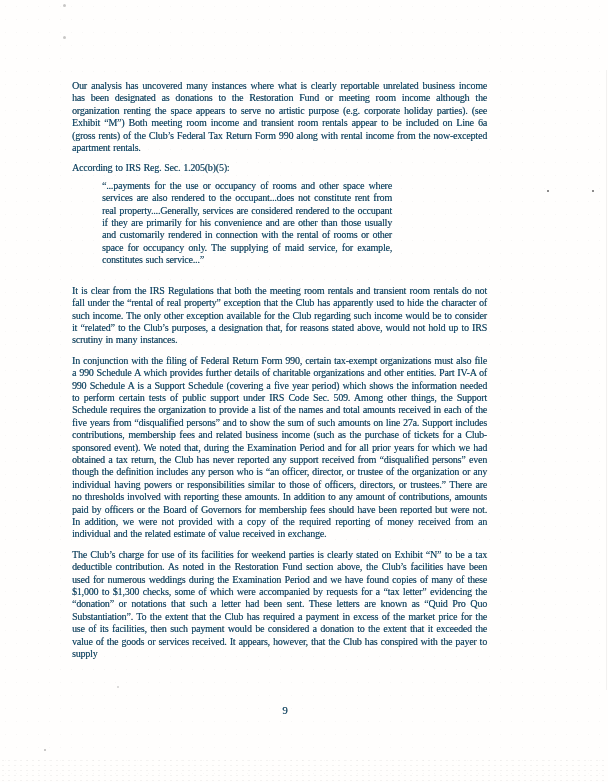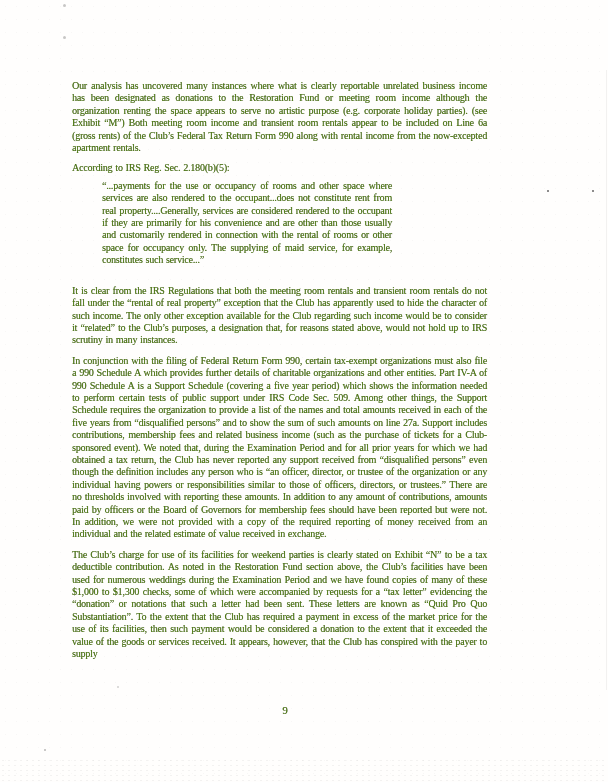--- a/index.html
+++ b/index.html
@@ -6,21 +6,21 @@
     margin: 0; padding: 0;
     width: 608px; height: 782px;
     background: #ffffff;
     overflow: hidden;
   }
   .page {
     position: relative;
     width: 608px; height: 782px;
     background: #fffefd;
     font-family: "Liberation Serif", "DejaVu Serif", serif;
-    color: #4d7c0f;
+    color: #0c4a6e;
     overflow: hidden;
   }
   
   .page::before {
     content: "";
     position: absolute; inset: 0;
     background-image: radial-gradient(rgba(40,40,40,0.07) 0.5px, transparent 0.6px);
     background-size: 11px 13px;
     opacity: 0.45;
     pointer-events: none;
@@ -71,21 +71,21 @@
   .speck.s6 { left: 117px; top: 686px; width: 2px; height: 2px; background: rgba(0,0,0,0.18); }
 </style>
 </head>
 <body>
 
 <div class="page">
 
   <main class="text-block">
     <p class="para">Our analysis has uncovered many instances where what is clearly reportable unrelated business income has been designated as donations to the Restoration Fund or meeting room income although the organization renting the space appears to serve no artistic purpose (e.g. corporate holiday parties). (see Exhibit “M”)  Both meeting room income and transient room rentals appear to be included on Line 6a (gross rents) of the Club’s Federal Tax Return Form 990 along with rental income from the now-excepted apartment rentals.</p>
 
-    <p class="para lead-in">According to IRS Reg. Sec. 2.180(b)(5):</p>
+    <p class="para lead-in">According to IRS Reg. Sec. 1.205(b)(5):</p>
 
     <blockquote class="quote">“...payments for the use or occupancy of rooms and other space where services are also rendered to the occupant...does not constitute rent from real property....Generally, services are considered rendered to the occupant if they are primarily for his convenience and are other than those usually and customarily rendered in connection with the rental of rooms or other space for occupancy only.  The supplying of maid service, for example, constitutes such service...”</blockquote>
 
     <p class="para">It is clear from the IRS Regulations that both the meeting room rentals and transient room rentals do not fall under the “rental of real property” exception that the Club has apparently used to hide the character of such income.  The only other exception available for the Club regarding such income would be to consider it “related” to the Club’s purposes, a designation that, for reasons stated above, would not hold up to IRS scrutiny in many instances.</p>
 
     <p class="para">In conjunction with the filing of Federal Return Form 990, certain tax-exempt organizations must also file a 990 Schedule A which provides further details of charitable organizations and other entities.  Part IV-A of 990 Schedule A is a Support Schedule (covering a five year period) which shows the information needed to perform certain tests of public support under IRS Code Sec. 509.  Among other things, the Support Schedule requires the organization to provide a list of the names and total amounts received in each of the five years from “disqualified persons” and to show the sum of such amounts on line 27a.  Support includes contributions, membership fees and related business income (such as the purchase of tickets for a Club-sponsored event).  We noted that, during the Examination Period and for all prior years for which we had obtained a tax return, the Club has never reported any support received from “disqualified persons” even though the definition includes any person who is “an officer, director, or trustee of the organization or any individual having powers or responsibilities similar to those of officers, directors, or trustees.”  There are no thresholds involved with reporting these amounts.  In addition to any amount of contributions, amounts paid by officers or the Board of Governors for membership fees should have been reported but were not.  In addition, we were not provided with a copy of the required reporting of money received from an individual and the related estimate of value received in exchange.</p>
 
     <p class="para">The Club’s charge for use of its facilities for weekend parties is clearly stated on Exhibit “N” to be a tax deductible contribution.  As noted in the Restoration Fund section above, the Club’s facilities have been used for numerous weddings during the Examination Period and we have found copies of many of these $1,000 to $1,300 checks, some of which were accompanied by requests for a “tax letter” evidencing the “donation” or notations that such a letter had been sent.  These letters are known as “Quid Pro Quo Substantiation”.  To the extent that the Club has required a payment in excess of the market price for the use of its facilities, then such payment would be considered a donation to the extent that it exceeded the value of the goods or services received.  It appears, however, that the Club has conspired with the payer to supply</p>
   </main>
 

